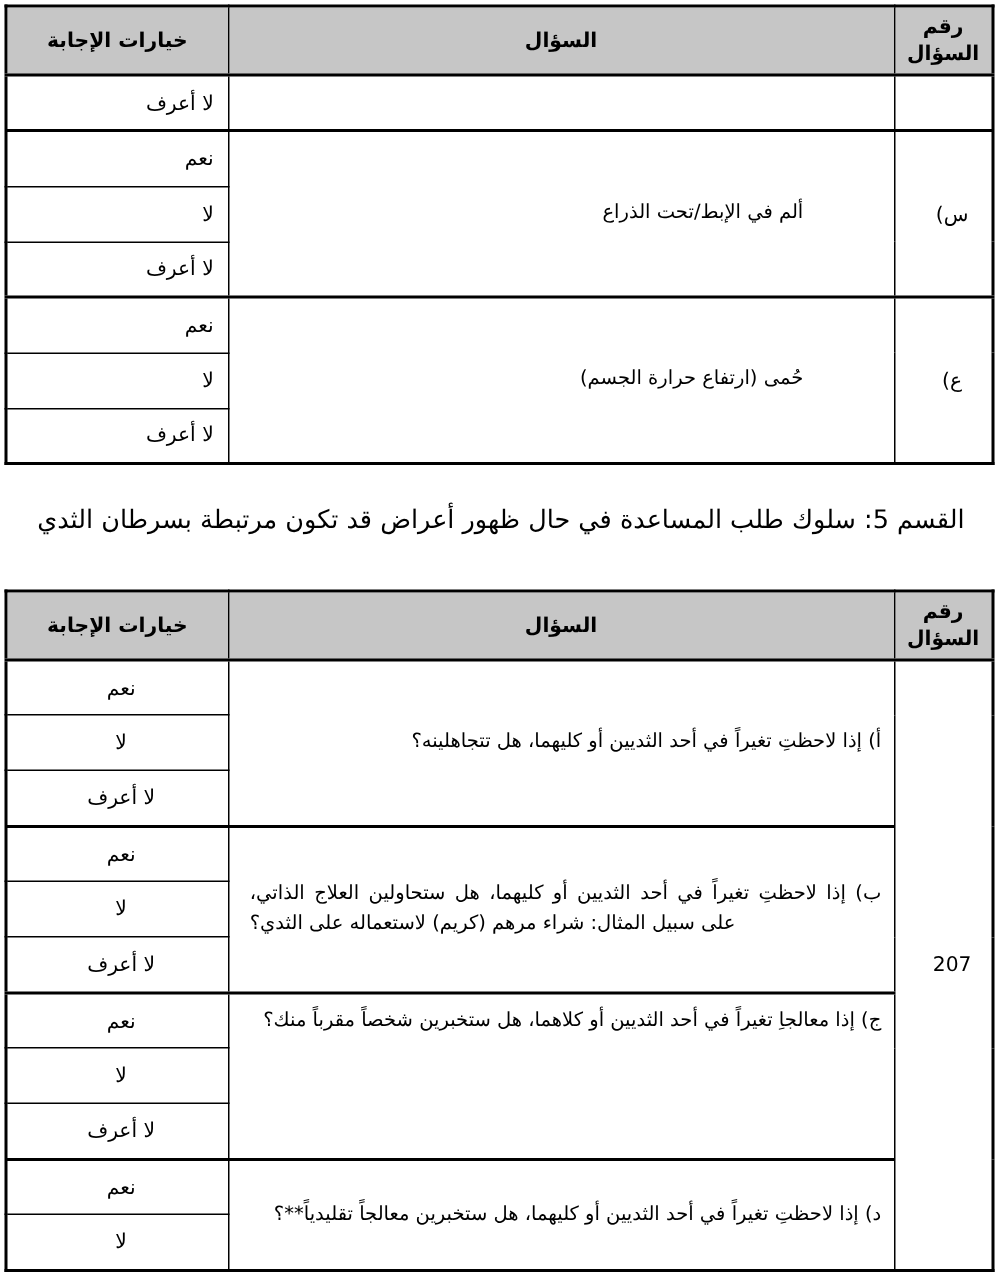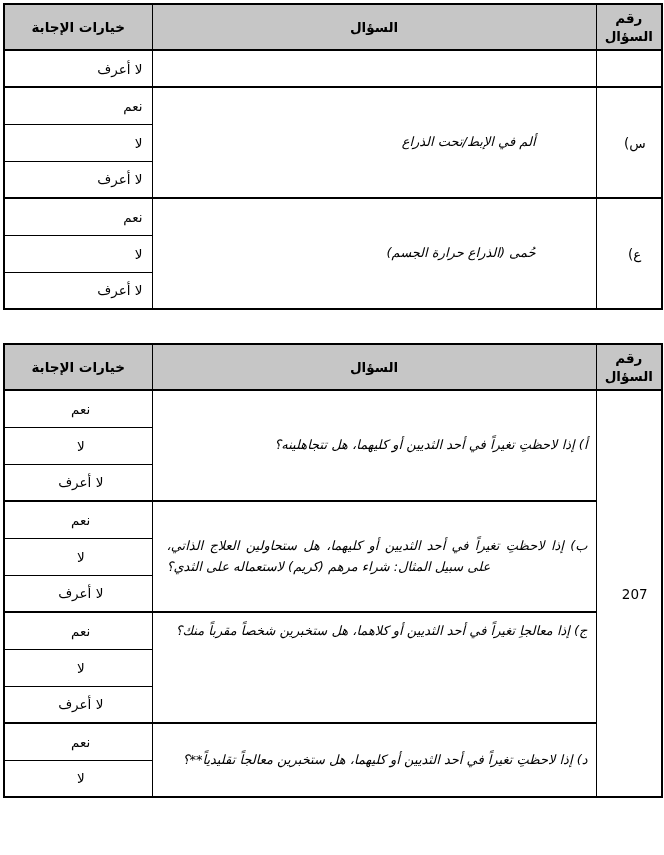--- a/index.html
+++ b/index.html
@@ -57,21 +57,20 @@
   }
   #t1 td.ans { text-align: right; }
   #t2 td.ans { text-align: center; }
 
   td.q {
     font-size: 13px;
     text-align: right;
     vertical-align: middle;
     padding: 3px 8px;
     line-height: 1.55;
-    font-style: italic;
   }
   #t1 td.q { padding-left: 8px; padding-right: 60px; }
 
   td.q.justify {
     text-align: justify;
     text-align-last: left;
   }
   td.q.top {
     vertical-align: top;
     padding-top: 8px;
@@ -124,32 +123,33 @@
         <td class="ans">نعم</td>
       </tr>
       <tr class="row">
         <td class="ans">لا</td>
       </tr>
       <tr class="row">
         <td class="ans">لا أعرف</td>
       </tr>
       <tr class="grp row">
         <td class="num" rowspan="3">ع)</td>
-        <td class="q" rowspan="3">حُمى (الذراع حرارة الجسم)</td>
+        <td class="q" rowspan="3">حُمى (ارتفاع حرارة الجسم)</td>
         <td class="ans">نعم</td>
       </tr>
       <tr class="row">
         <td class="ans">لا</td>
       </tr>
       <tr class="row">
         <td class="ans">لا أعرف</td>
       </tr>
     </tbody>
   </table>
 
+  <div class="section-title">القسم 5: سلوك طلب المساعدة في حال ظهور أعراض قد تكون مرتبطة بسرطان الثدي</div>
 
   <div id="t2wrap">
   <table class="qtable" id="t2" dir="rtl">
     <colgroup>
           <col class="col-num">
           <col class="col-q">
           <col class="col-ans">
         </colgroup>
     <tbody>
       <tr class="head">

